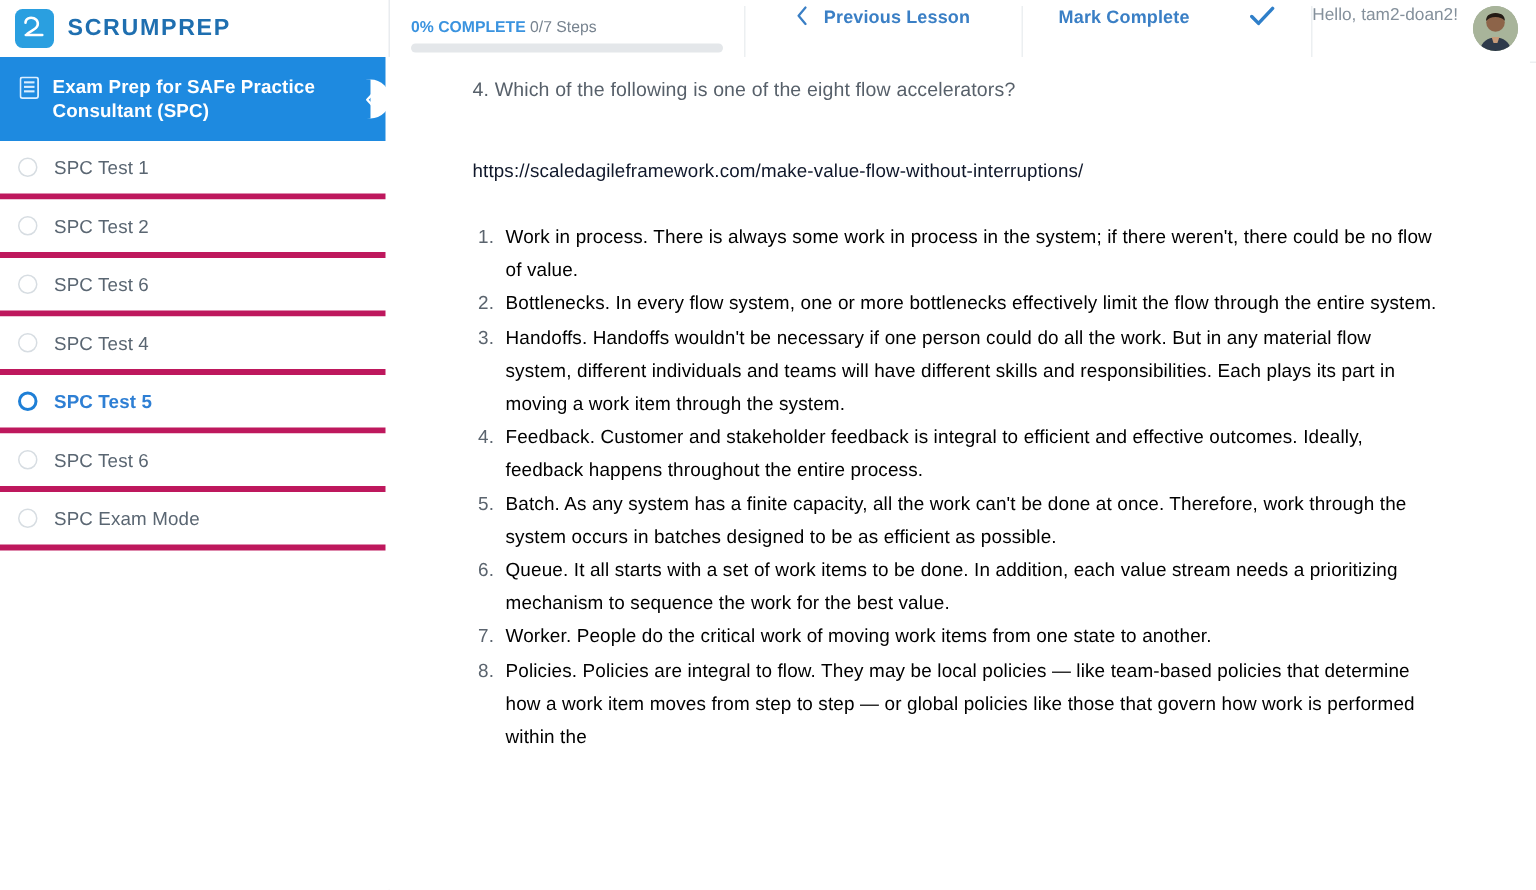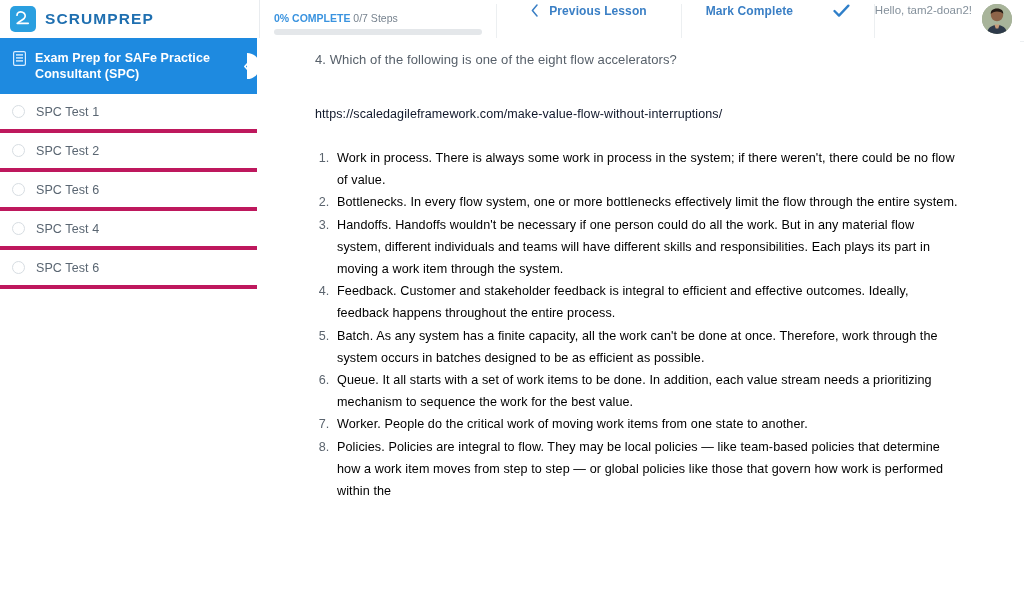--- a/index.html
+++ b/index.html
@@ -285,23 +285,31 @@
         <span class="lesson-label">SPC Test 2</span>
       </li>
       <li class="lesson-item">
         <span class="radio"></span>
         <span class="lesson-label">SPC Test 6</span>
       </li>
       <li class="lesson-item">
         <span class="radio"></span>
         <span class="lesson-label">SPC Test 4</span>
       </li>
+      <li class="lesson-item active">
+        <span class="radio"></span>
+        <span class="lesson-label">SPC Test 5</span>
+      </li>
       <li class="lesson-item">
         <span class="radio"></span>
         <span class="lesson-label">SPC Test 6</span>
+      </li>
+      <li class="lesson-item">
+        <span class="radio"></span>
+        <span class="lesson-label">SPC Exam Mode</span>
       </li>
     </ul>
   </aside>
 
   <header class="topbar">
 
     <div class="tb-cell tb-progress">
       <div class="progress-text">
         <span class="progress-pct">0% COMPLETE</span>
         <span class="progress-steps">0/7 Steps</span>

